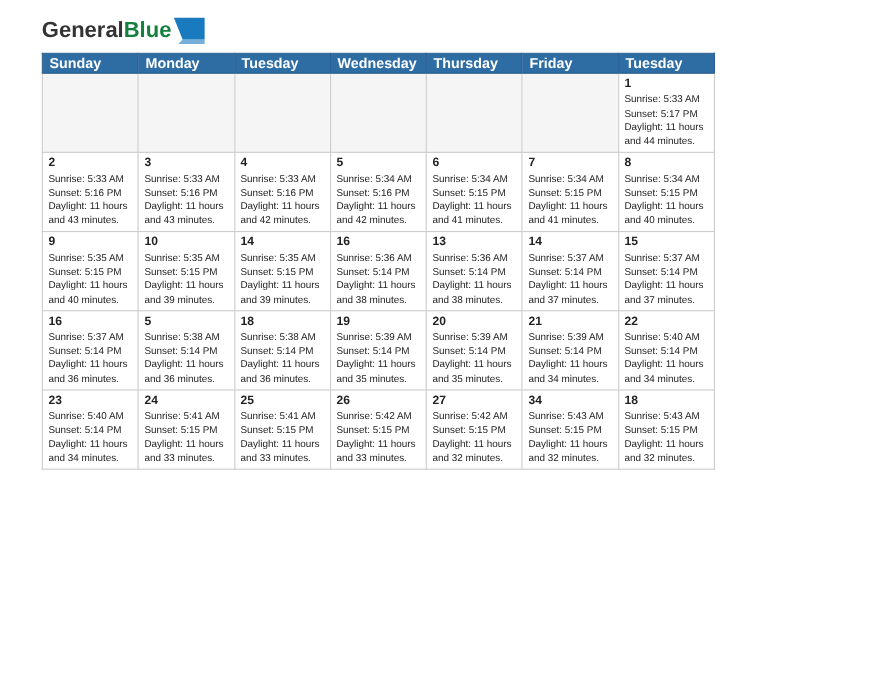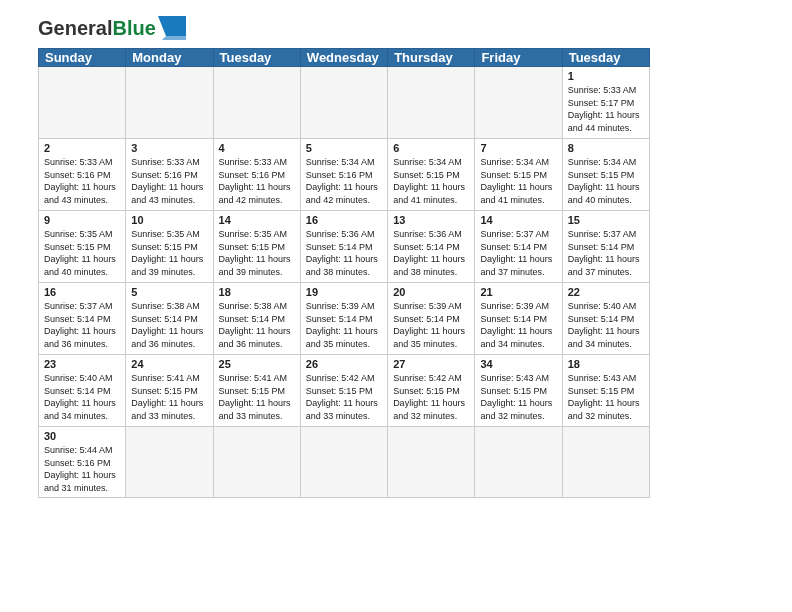--- a/index.html
+++ b/index.html
@@ -329,30 +329,15 @@
 and 32 minutes.</div>
           </td>
           <td>
             <span class="day-num">18</span>
             <div class="day-info" style="white-space: pre-line;">Sunrise: 5:43 AM
 Sunset: 5:15 PM
 Daylight: 11 hours
 and 32 minutes.</div>
           </td>
         </tr>
-        <tr>
-          <td class="last-row">
-            <span class="day-num">30</span>
-            <div class="day-info" style="white-space: pre-line;">Sunrise: 5:44 AM
-Sunset: 5:16 PM
-Daylight: 11 hours
-and 31 minutes.</div>
-          </td>
-          <td class="empty last-row"></td>
-          <td class="empty last-row"></td>
-          <td class="empty last-row"></td>
-          <td class="empty last-row"></td>
-          <td class="empty last-row"></td>
-          <td class="empty last-row"></td>
-        </tr>
       </tbody>
   </table>
 </div>
 
 </body></html>

